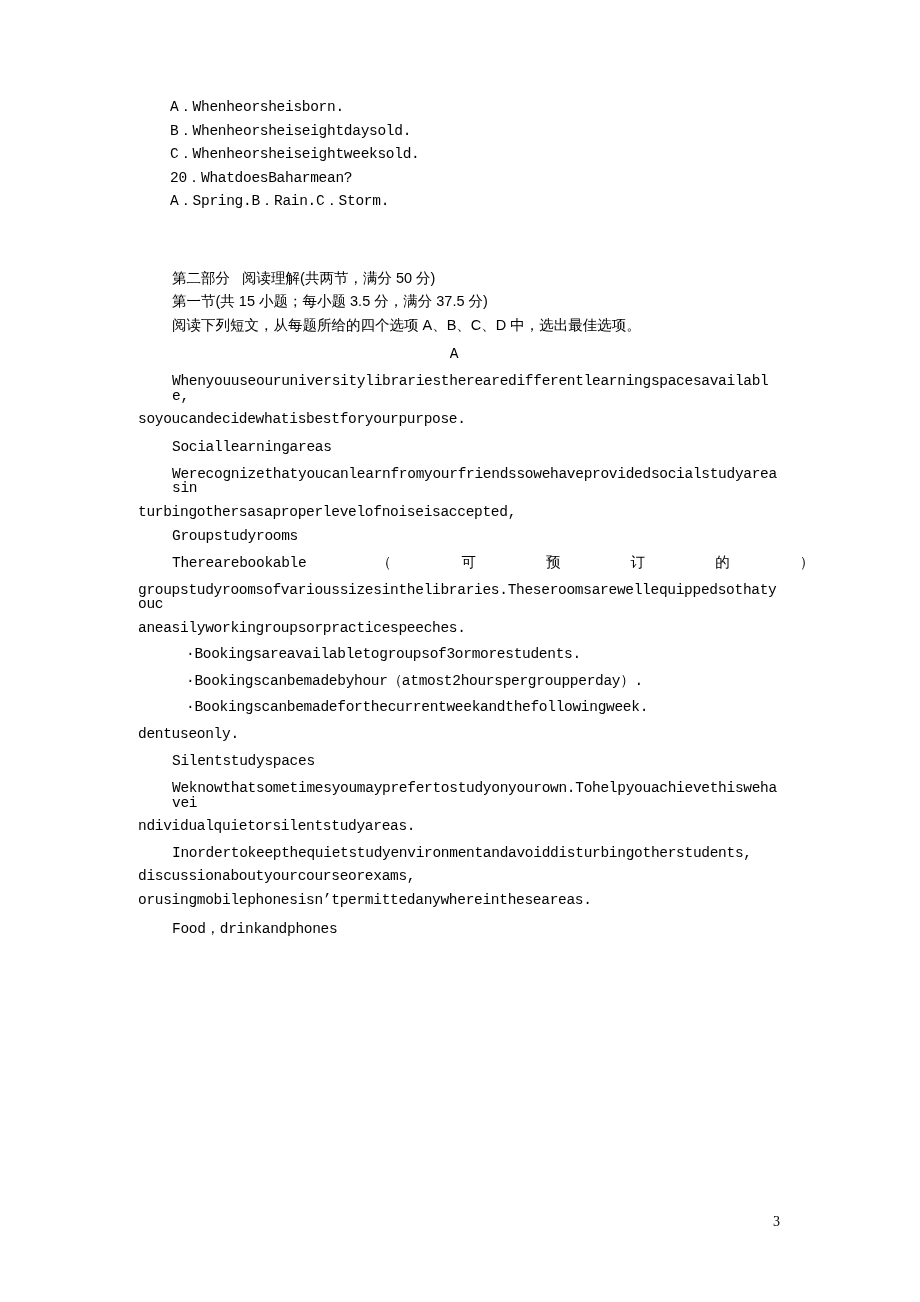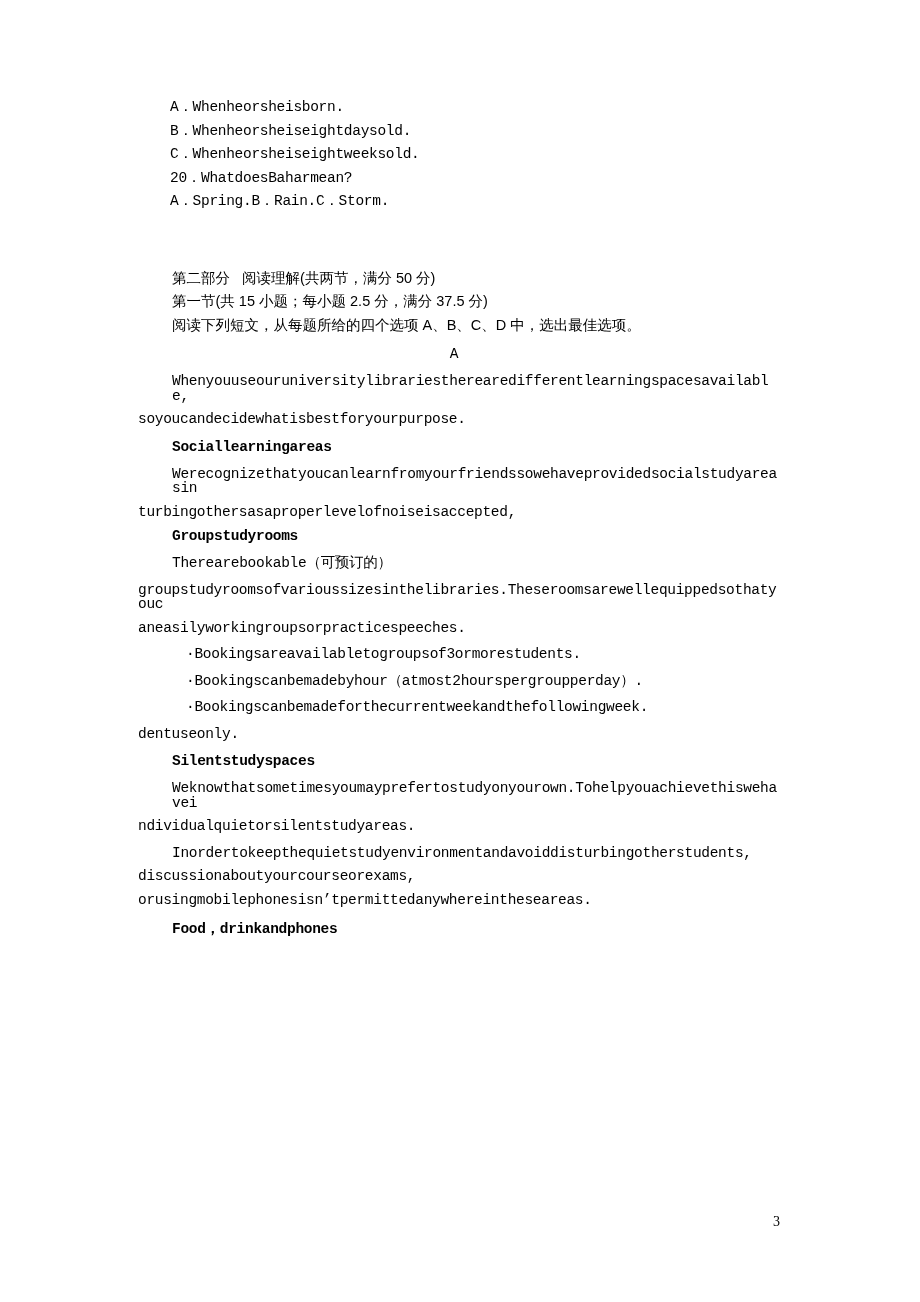--- a/index.html
+++ b/index.html
@@ -32,37 +32,38 @@
   .mono-ascii {
     font-family: "Liberation Mono", monospace;
     letter-spacing: -0.3px;
   }
   .indent-1 { padding-left: 32px; }
   .indent-2 { padding-left: 34px; font-family: Liberation Mono, monospace; }
   .indent-bullet { padding-left: 48px; }
   .gap-l { height: 62px; }
   .heading-sub {
     font-family: "Liberation Mono", monospace;
-    font-weight: bold;
+    font-weight: normal;
     font-size: 14.5px;
     letter-spacing: -0.3px;
     padding-left: 34px;
   }
   .centered-letter {
     text-align: center;
     font-family: "Liberation Mono", monospace;
     font-size: 14.5px;
     padding-right: 10px;
   }
   .cn {
     font-family: Liberation Sans, sans-serif;
     font-size: 14.5px;
   }
   .justify-spread {
     display: flex;
+    justify-content: space-between;
     width: 100%;
   }
   .page-number {
     position: absolute;
     right: 140px;
     bottom: 72px;
     font-family: "Liberation Serif", serif;
     font-size: 14px;
   }
   .block { margin-bottom: 12px; }
@@ -75,21 +76,21 @@
 
   <div class="line mono-ascii indent-1 tight">A．Whenheorsheisborn.</div>
   <div class="line mono-ascii indent-1 tight">B．Whenheorsheiseightdaysold.</div>
   <div class="line mono-ascii indent-1 tight">C．Whenheorsheiseightweeksold.</div>
   <div class="line mono-ascii indent-1 tight">20．WhatdoesBaharmean?</div>
   <div class="line mono-ascii indent-1">A．Spring.B．Rain.C．Storm.</div>
 
   <div class="gap-l"></div>
 
   <div class="line cn indent-2 tight">第二部分   阅读理解(共两节，满分 50 分)</div>
-  <div class="line cn indent-2 tight">第一节(共 15 小题；每小题 2.5 分，满分 37.5 分)</div>
+  <div class="line cn indent-2 tight">第一节(共 15 小题；每小题 3.5 分，满分 37.5 分)</div>
   <div class="line cn indent-2">阅读下列短文，从每题所给的四个选项 A、B、C、D 中，选出最佳选项。</div>
 
   <div style="height:14px"></div>
 
   <div class="centered-letter block">A</div>
 
   <div class="line mono-ascii indent-2 tight">Whenyouuseouruniversitylibrariestherearedifferentlearningspacesavailable,</div>
   <div class="line mono-ascii block">soyoucandecidewhatisbestforyourpurpose.</div>
 
   <div class="heading-sub block">Sociallearningareas</div>

